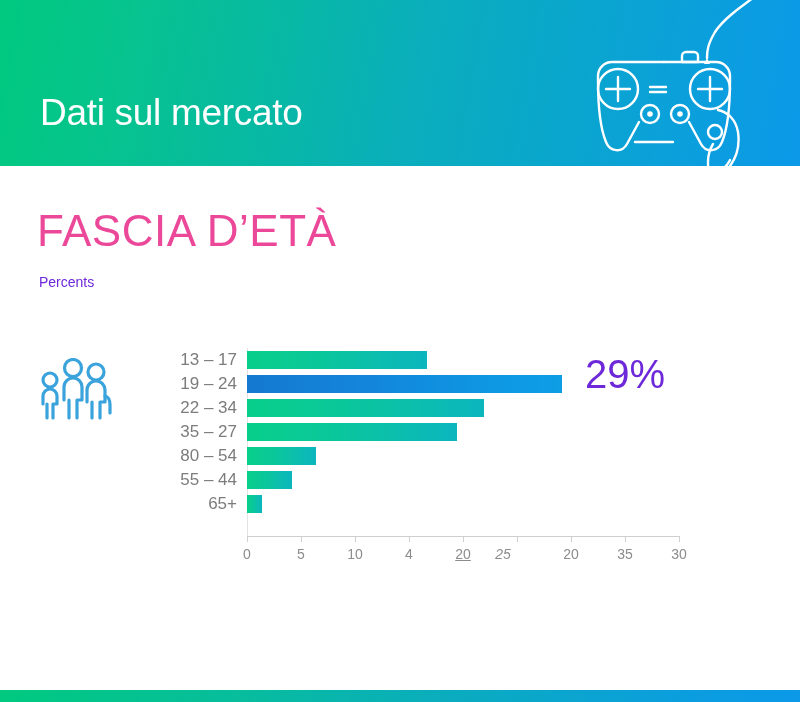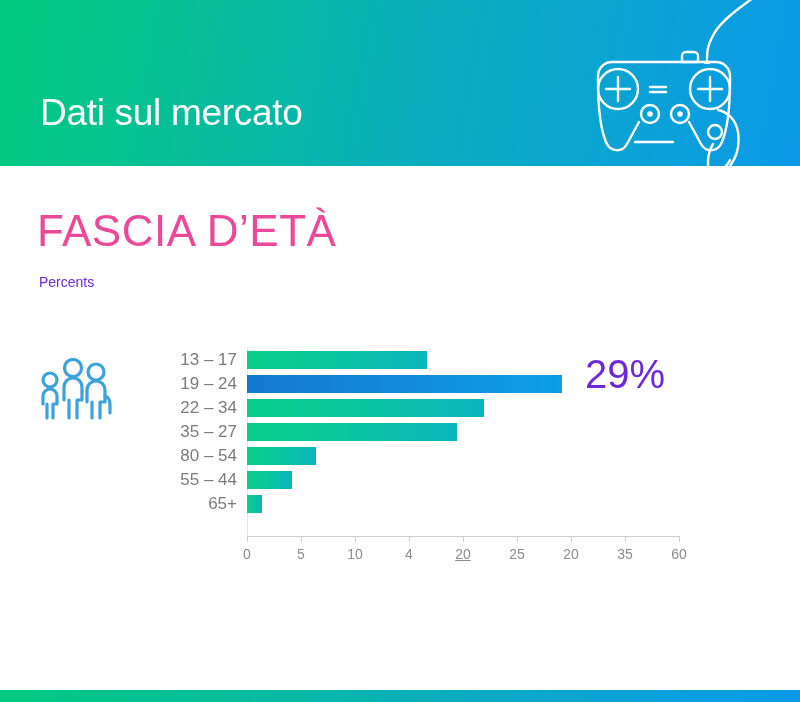--- a/index.html
+++ b/index.html
@@ -183,27 +183,27 @@
         <div class="tick-label" style="left: 0px;">0</div>
         <div class="tick" style="left: 54px;"></div>
         <div class="tick-label" style="left: 54px;">5</div>
         <div class="tick" style="left: 108px;"></div>
         <div class="tick-label" style="left: 108px;">10</div>
         <div class="tick" style="left: 162px;"></div>
         <div class="tick-label" style="left: 162px;">4</div>
         <div class="tick" style="left: 216px;"></div>
         <div class="tick-label" style="left: 216px; text-decoration: underline;">20</div>
         <div class="tick" style="left: 270px;"></div>
-        <div class="tick-label" style="left: 270px;">25</div>
+        <div class="tick-label" style="left: 256px; font-style: italic;">25</div>
         <div class="tick" style="left: 324px;"></div>
         <div class="tick-label" style="left: 324px;">20</div>
         <div class="tick" style="left: 378px;"></div>
         <div class="tick-label" style="left: 378px;">35</div>
         <div class="tick" style="left: 432px;"></div>
-        <div class="tick-label" style="left: 432px;">60</div>
+        <div class="tick-label" style="left: 432px;">30</div>
       </div>
   </div>
 </div>
 
 <div class="callout">29%</div>
 
 <div class="footer">
   
 
   

